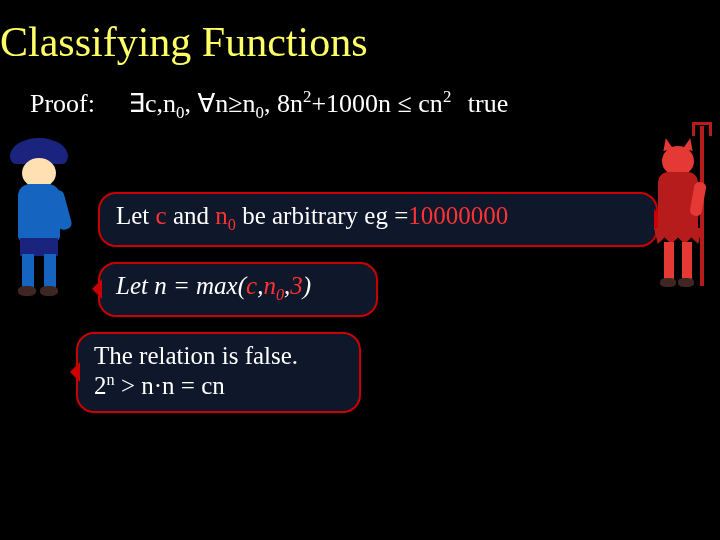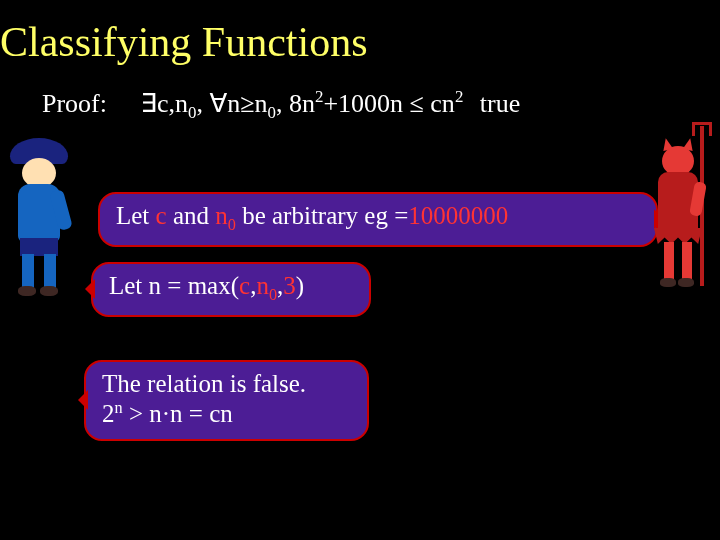--- a/index.html
+++ b/index.html
@@ -14,42 +14,42 @@
   .title {
     color: #ffff66;
     font-size: 42px;
     text-align: left;
     padding-top: 18px;
     font-weight: normal;
   }
   .proof-block {
     color: #fff;
     font-size: 26px;
-    padding-left: 42px;
+    padding-left: 30px;
     padding-top: 20px;
     line-height: 1.35;
   }
   .proof-label {
     display: inline-block;
     width: 92px;
     vertical-align: top;
   }
   .proof-lines {
     display: inline-block;
     vertical-align: top;
   }
   .proof-line { white-space: nowrap; }
   .verdict-true { display: inline-block; margin-left: 10px; }
   .verdict-false { display: inline-block; margin-left: 118px; }
   sub { font-size: 0.65em; vertical-align: sub; }
   sup { font-size: 0.65em; vertical-align: super; }
 
   .bubble {
     position: absolute;
-    background: #4c1d95;
+    background: #0f172a;
     border: 2px solid #c00;
     border-radius: 18px;
     color: #fff;
     font-size: 25px;
     padding: 8px 16px 10px 16px;
     line-height: 1.15;
   }
   .bubble-tail-right::after {
     content: "";
     position: absolute;
@@ -62,22 +62,22 @@
   .bubble-tail-left::after {
     content: "";
     position: absolute;
     left: -18px;
     top: 50%;
     border: 10px solid transparent;
     border-right-color: #c00;
     transform: translateY(-50%);
   }
   #b1 { left: 98px; top: 192px; width: 560px; }
-  #b2 { left: 91px; top: 262px; width: 280px; }
-  #b3 { left: 84px; top: 332px; width: 285px; margin-top: 28px; }
+  #b2 { left: 98px; top: 262px; width: 280px; font-style: italic; }
+  #b3 { left: 76px; top: 332px; width: 285px; }
   .red { color: #ff3333; }
 
   
   .pirate {
     position: absolute;
     left: 4px; top: 138px;
     width: 72px; height: 180px;
   }
   .pirate .hat {
     position: absolute; top: 0; left: 6px;

